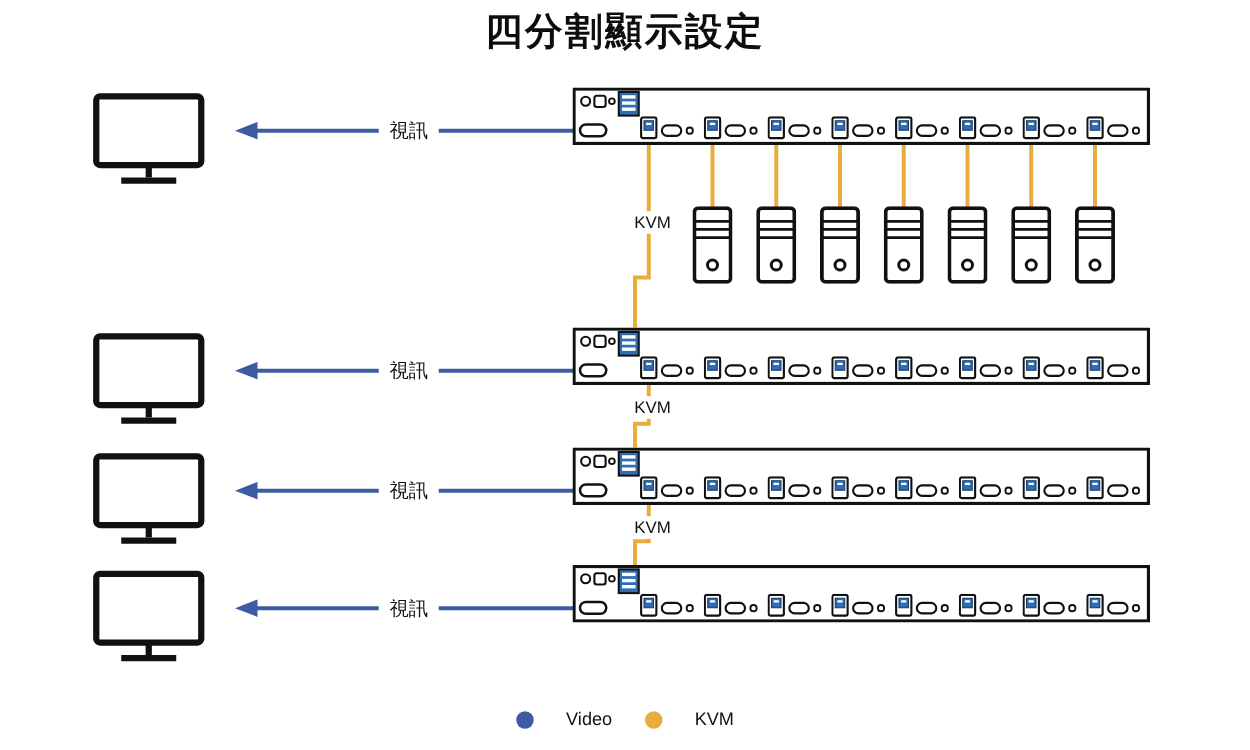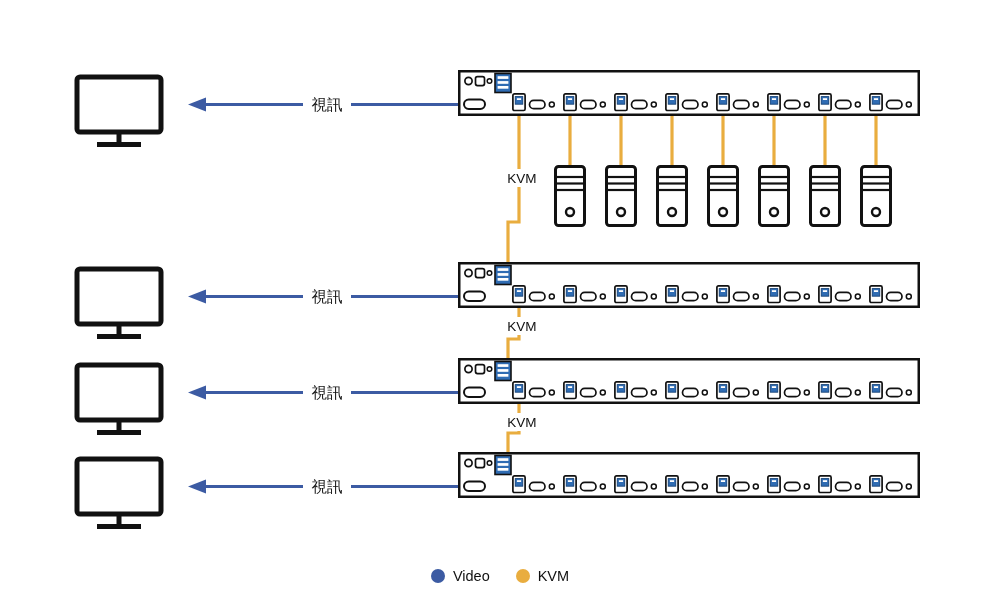--- a/index.html
+++ b/index.html
@@ -3,31 +3,32 @@
 <meta charset="utf-8">
 <style>
   html,body{margin:0;padding:0;background:#fff;}
   .stage{position:relative;width:1000px;height:600px;background:#fff;overflow:hidden;
          font-family:"Liberation Sans","DejaVu Sans",sans-serif;color:#111;}
   .title{position:absolute;top:5px;left:0;width:100%;text-align:center;
          font-size:30px;font-weight:700;letter-spacing:2px;color:#0d0d0d;}
   svg.diagram{position:absolute;left:0;top:0;font-family:"Liberation Sans","DejaVu Sans",sans-serif;}
   .legend{position:absolute;left:0;bottom:16px;width:100%;display:flex;
           justify-content:center;align-items:center;gap:26px;font-size:14.5px;color:#111;}
-  .legend .entry{display:flex;align-items:center;gap:8px;justify-content:space-between;}
+  .legend .entry{display:flex;align-items:center;gap:26px;justify-content:space-between;}
   .legend .dot{width:14px;height:14px;border-radius:50%;display:inline-block;}
   .dot.video{background:#3c5ba3;}
   .dot.kvm{background:#e9ad3f;}
   svg text{fill:#111;}
 </style>
 </head>
 <body>
 
 <div class="stage">
 
+  <div class="title">四分割顯示設定</div>
 
   <svg class="diagram" width="1000" height="600" viewBox="0 0 1000 600">
     <defs>
 
       <symbol id="monitor" viewBox="0 0 90 74">
         <rect x="3" y="3" width="84" height="55" rx="3" fill="#fff" stroke="#111" stroke-width="5"></rect>
         <line x1="45" y1="58" x2="45" y2="68" stroke="#111" stroke-width="5"></line>
         <line x1="23" y1="70.5" x2="67" y2="70.5" stroke="#111" stroke-width="5"></line>
       </symbol>
 

